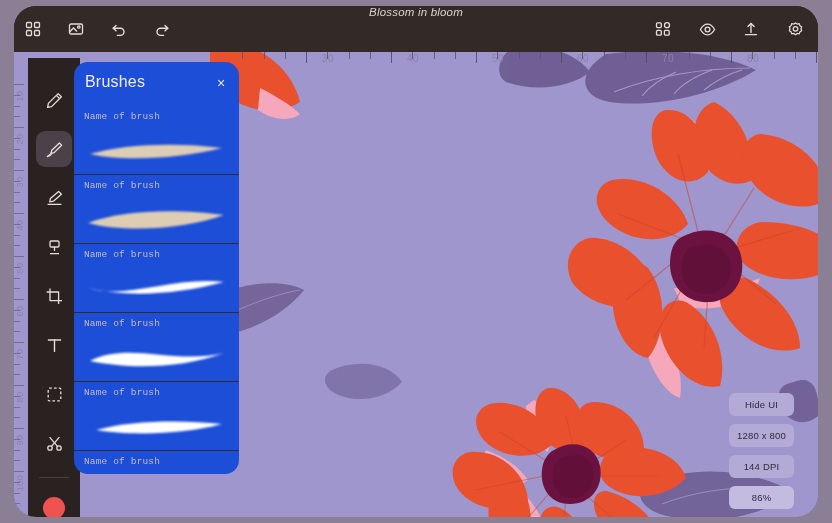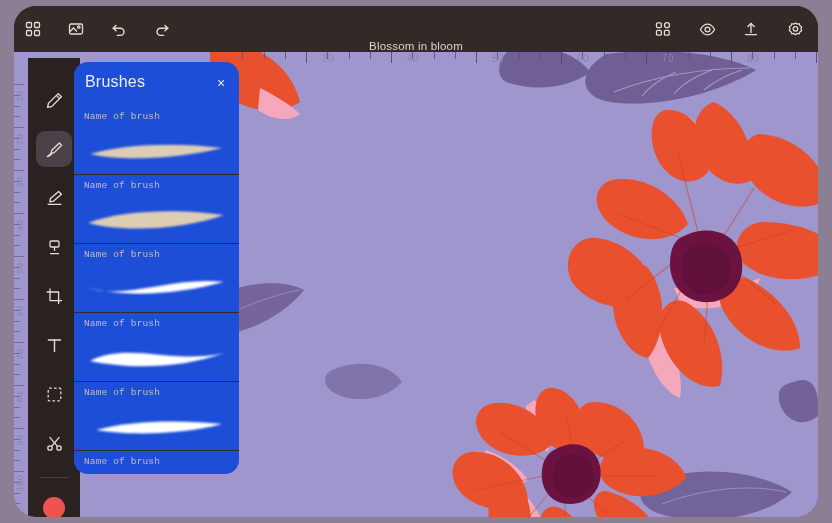--- a/index.html
+++ b/index.html
@@ -28,23 +28,24 @@
   }
   .tb-left{position:absolute;left:6px;top:0;height:46px;display:flex;align-items:center;gap:17px;}
   .tb-right{position:absolute;right:10px;top:0;height:46px;display:flex;align-items:center;gap:18px;}
   .tb-btn{
     width:26px;height:26px;display:flex;align-items:center;justify-content:center;
     color:#e8ddd6;cursor:pointer;border-radius:5px;
   }
   .tb-btn svg{display:block;}
   .doc-title{
     position:absolute;left:0;right:0;top:0;height:46px;
-    display:flex;align-items:flex-end;justify-content:center;
+    display:flex;align-items:flex-start;justify-content:center;
     color:#ddd2cb;font-size:11.5px;letter-spacing:.2px;
     pointer-events:none;
+    font-style:italic;
   }
 
   
   .canvas-area{
     position:absolute;left:0;top:46px;width:804px;height:465px;
     background:#9e96cd;overflow:hidden;
   }
   .artwork{position:absolute;left:0;top:0;width:804px;height:465px;}
 
   
@@ -565,15 +566,21 @@
                     <feGaussianBlur stdDeviation="1"></feGaussianBlur>
                   </filter>
                 </defs>
                 <path d="M10 26 C48 14 98 16 140 20 C102 32 46 34 10 26 Z" fill="#ffffff" filter="url(#bf5)"></path>
               </svg>
             </div>
           </div>
         </div>
     </div>
 
+    <div class="hud">
+      <div class="hud-pill">Hide UI</div>
+      <div class="hud-pill">1280 x 800</div>
+      <div class="hud-pill">144 DPI</div>
+      <div class="hud-pill light">86%</div>
+    </div>
 
   </div>
 </div>
 
 </body></html>

